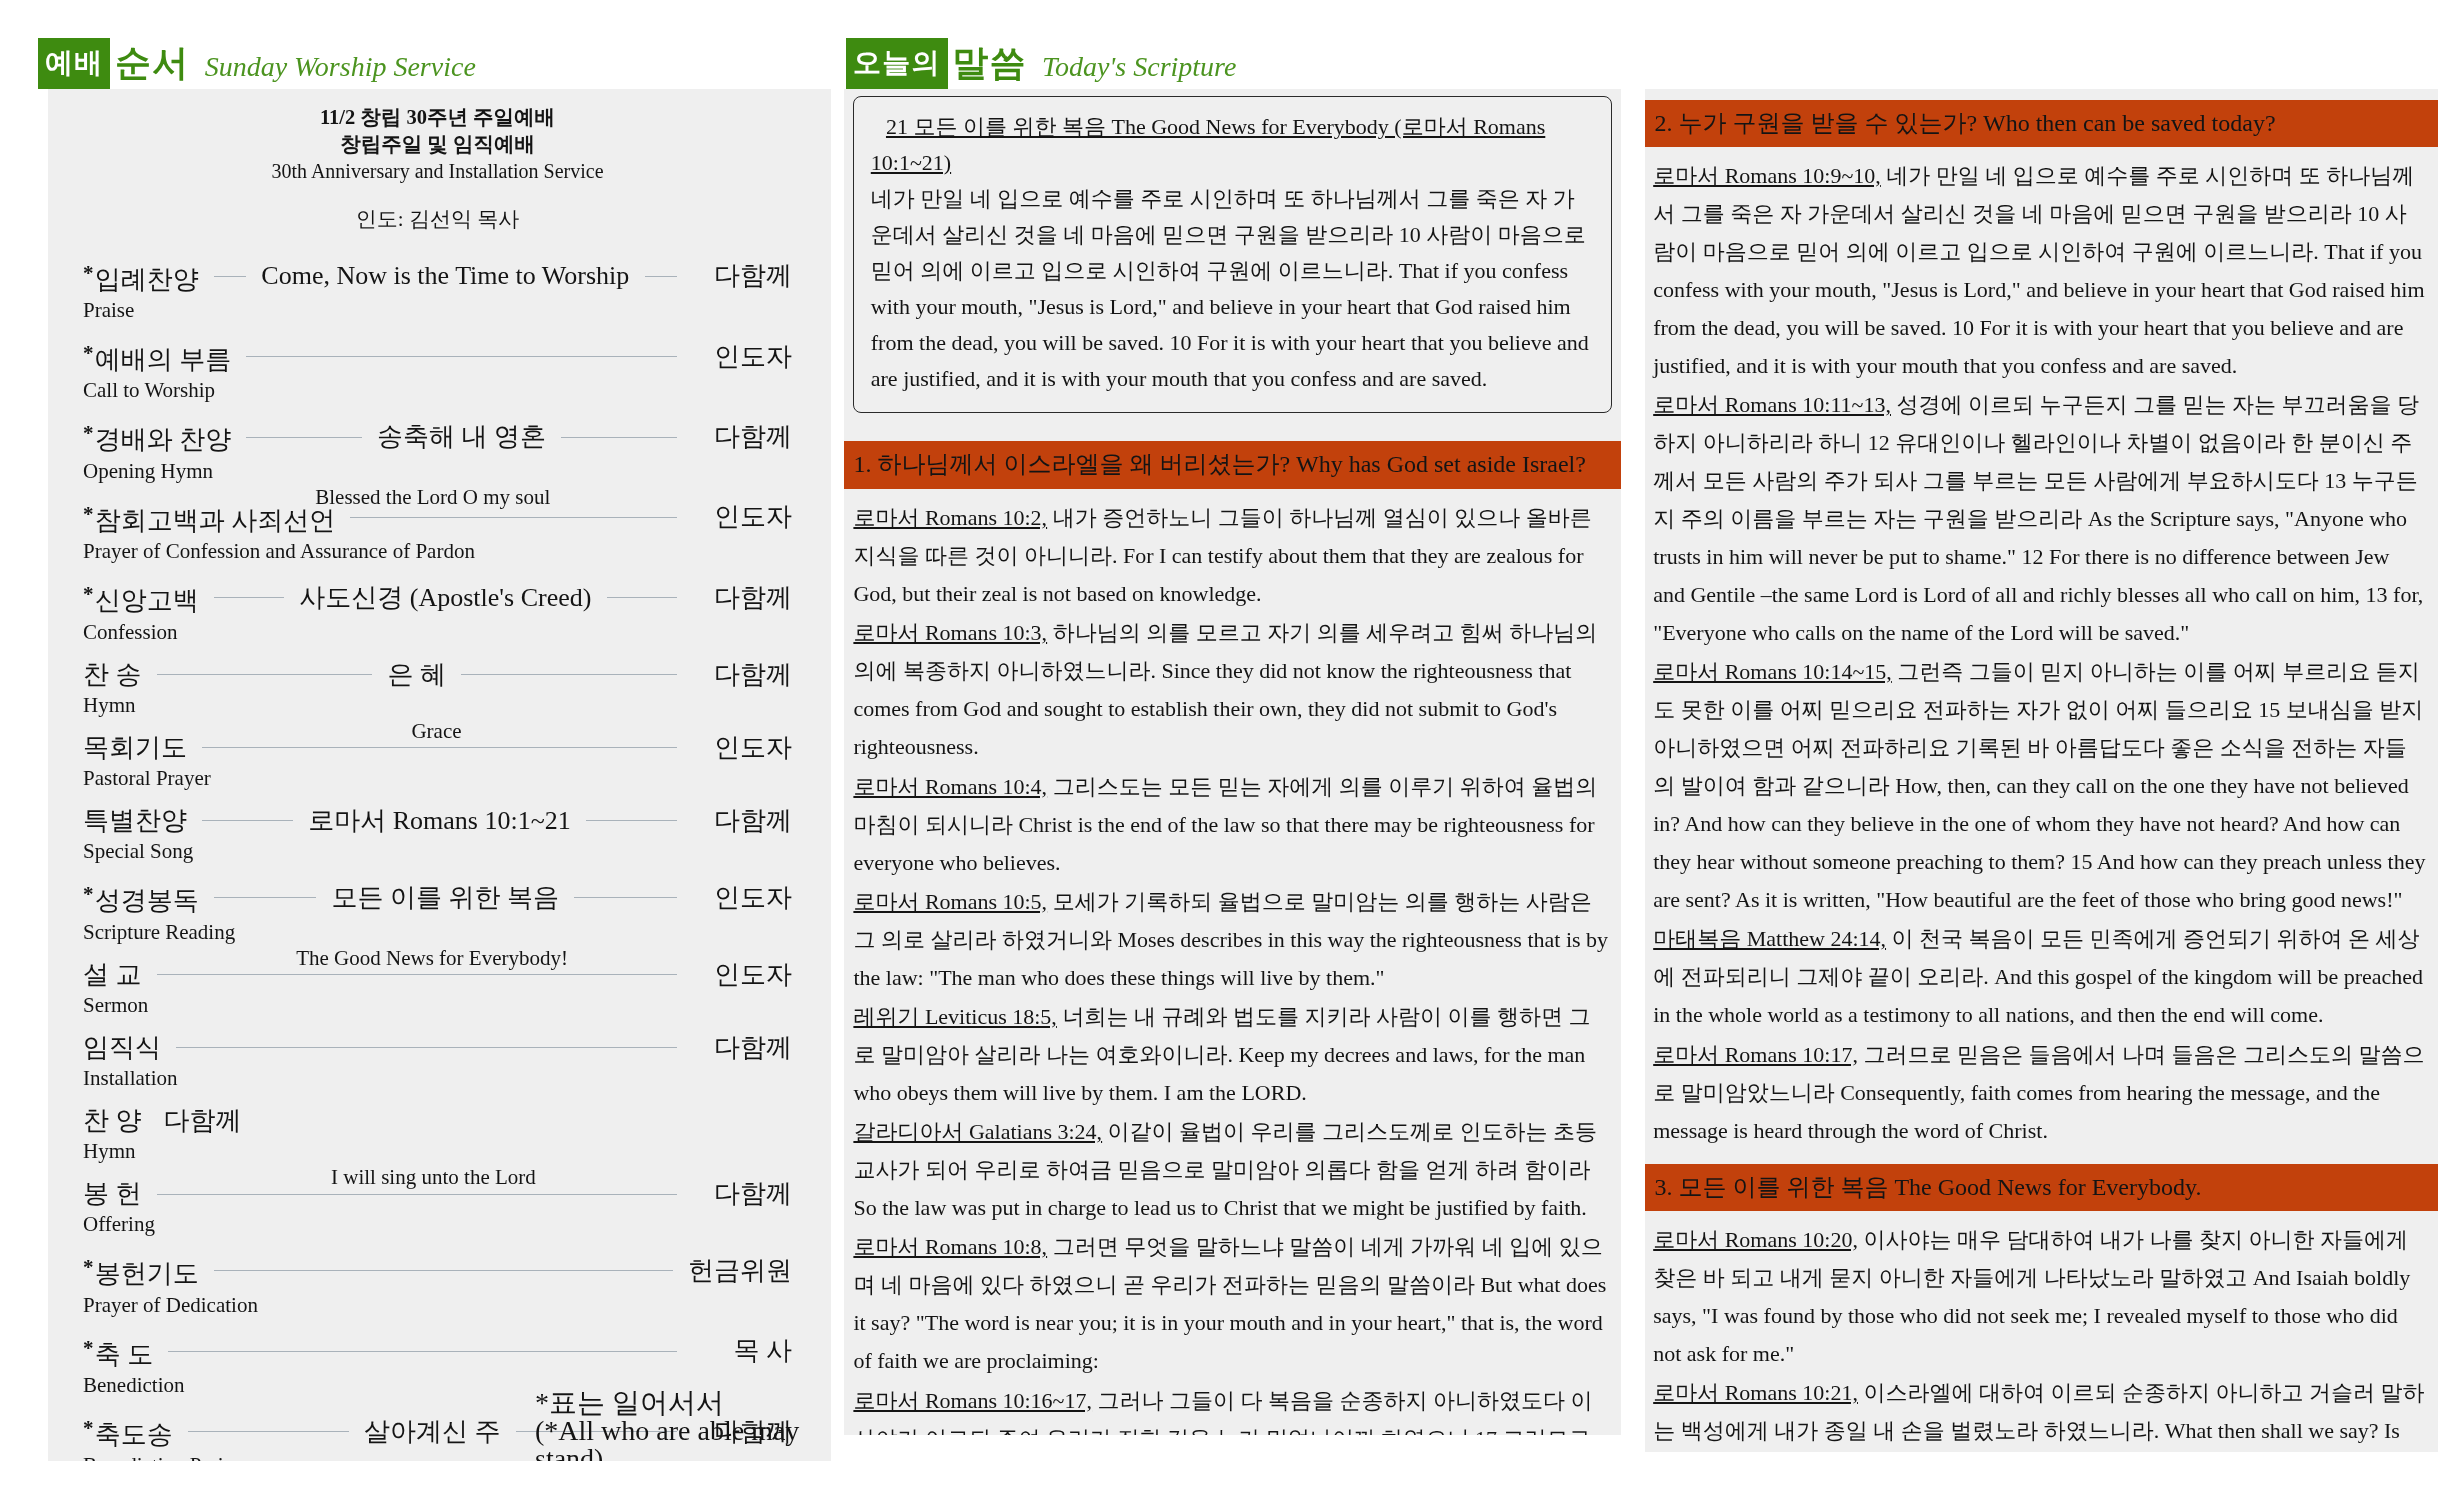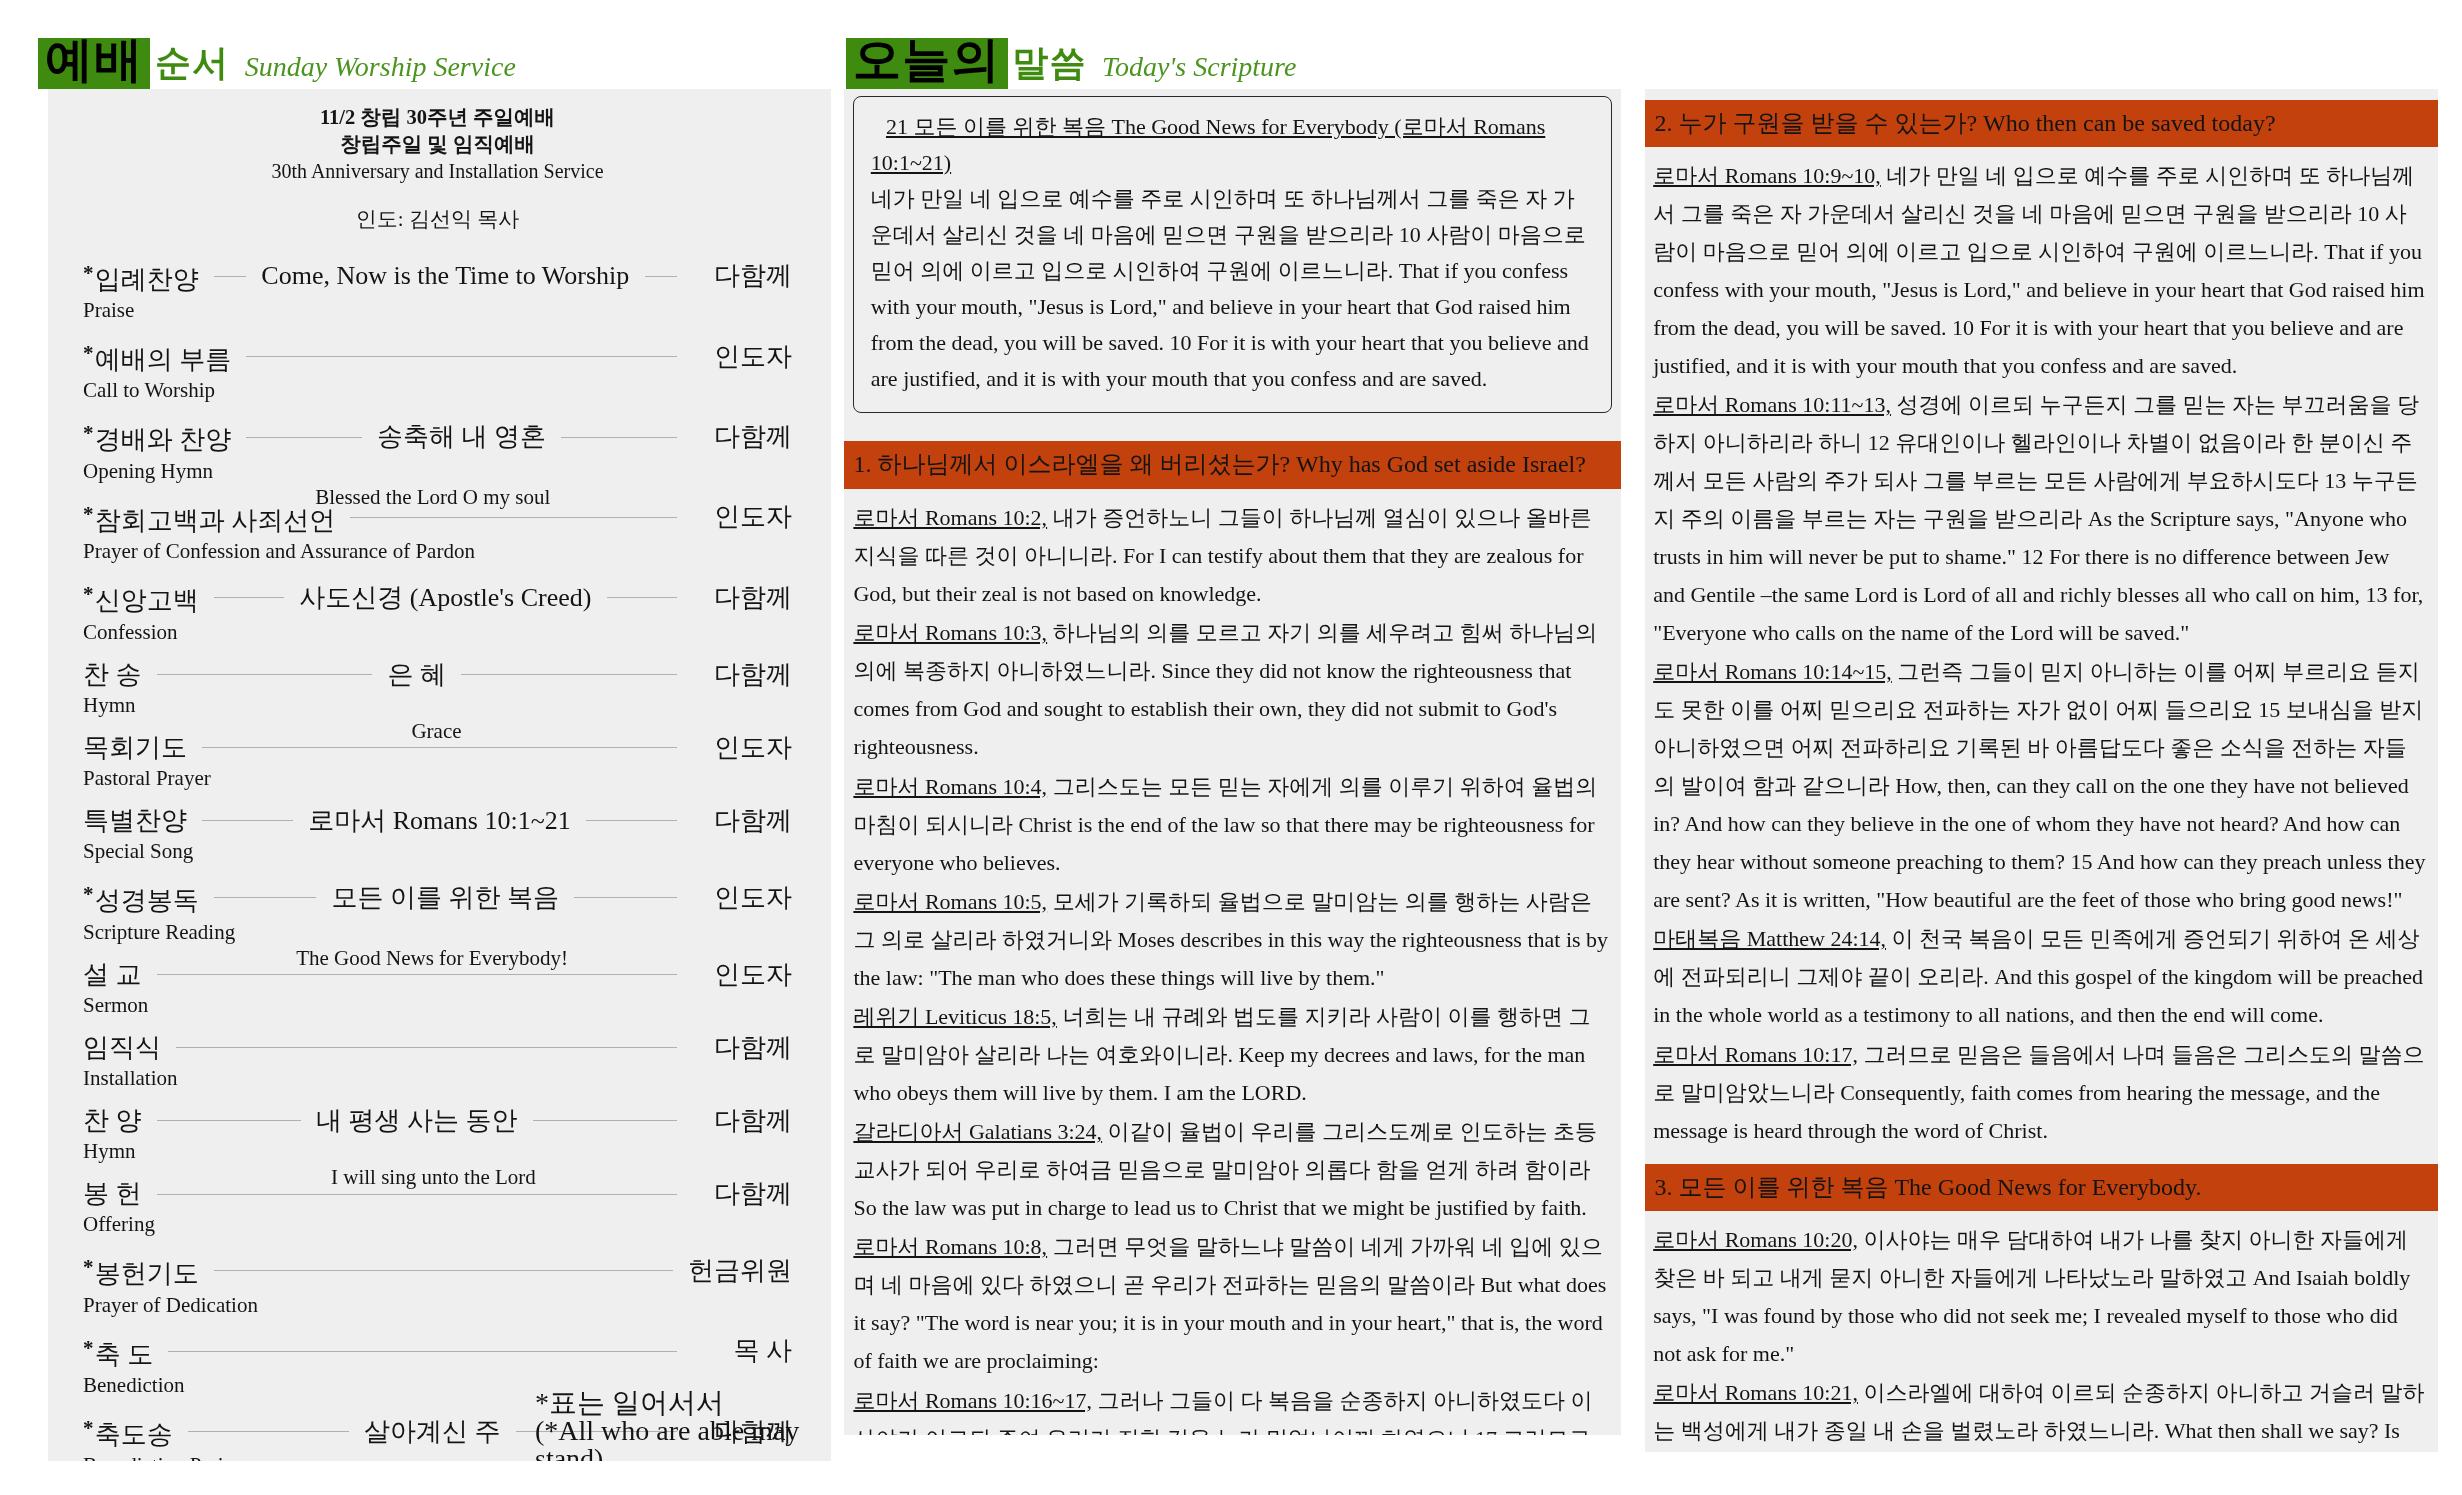--- a/index.html
+++ b/index.html
@@ -3,22 +3,22 @@
 <meta charset="utf-8">
 <style>
   html,body{margin:0;padding:0;background:#ffffff;}
   .page{position:relative;width:2462px;height:1495px;background:#ffffff;overflow:hidden;
         font-family:"Liberation Serif","DejaVu Serif",serif;color:#141414;}
 
   
   .logo-row{position:absolute;top:38px;display:flex;align-items:flex-end;}
   #logo-left{left:38px;}
   #logo-mid{left:846px;}
-  .logo-box{background:#3e8b10;color:#000000;font-family:Liberation Mono, monospace;
-            font-weight:bold;font-size:48px;line-height:36px;padding:7px 7px 8.2px 7px;letter-spacing:1.2px;}
+  .logo-box{background:#3e8b10;color:#ffffff;font-family:Liberation Serif, serif;
+            font-weight:bold;font-size:28px;line-height:36px;padding:7px 7px 8.2px 7px;letter-spacing:1.2px;}
   .logo-plain{color:#3e8b10;font-family:"DejaVu Sans","Liberation Sans",sans-serif;font-weight:bold;
               font-size:36px;line-height:36px;padding:7px 0 8.2px 4.7px;letter-spacing:1.2px;}
   .logo-sub{color:#4c9420;font-style:italic;font-size:28px;line-height:26px;padding:0 0 9.4px 15.2px;
             font-family:"Liberation Serif",serif;}
 
   
   .panel{position:absolute;background:#efefef;box-sizing:border-box;overflow:hidden;}
   #panel-left {left:48px;  top:89px; width:783px; height:1372px; padding:15.2px 39px 0 35px;}
   #panel-mid  {left:844px;top:89px; width:777px; height:1346px; padding:7px 9.4px 0 9.4px;}
   #panel-right{left:1645px;top:89px; width:793px; height:1363px; padding:10.6px 11.7px 0 8.2px;}
@@ -195,25 +195,20 @@
             <div class="w-mid">
               <div class="w-rule"></div>
             </div>
             <div class="w-perf">다함께</div>
           </div>
           <div class="w-sub"><div class="w-sub-en">Installation</div></div>
         </div>
         <div class="w-item">
           <div class="w-row">
             <div class="w-label">찬 양</div>
-            <div class="w-mid">
-              <div class="w-rule"></div>
-              <div class="w-center">내 평생 사는 동안</div>
-              <div class="w-rule"></div>
-            </div>
             <div class="w-perf">다함께</div>
           </div>
           <div class="w-sub"><div class="w-sub-en">Hymn</div><div class="w-sub-center">I will sing unto the Lord</div></div>
         </div>
         <div class="w-item">
           <div class="w-row">
             <div class="w-label">봉 헌</div>
             <div class="w-mid">
               <div class="w-rule"></div>
             </div>

